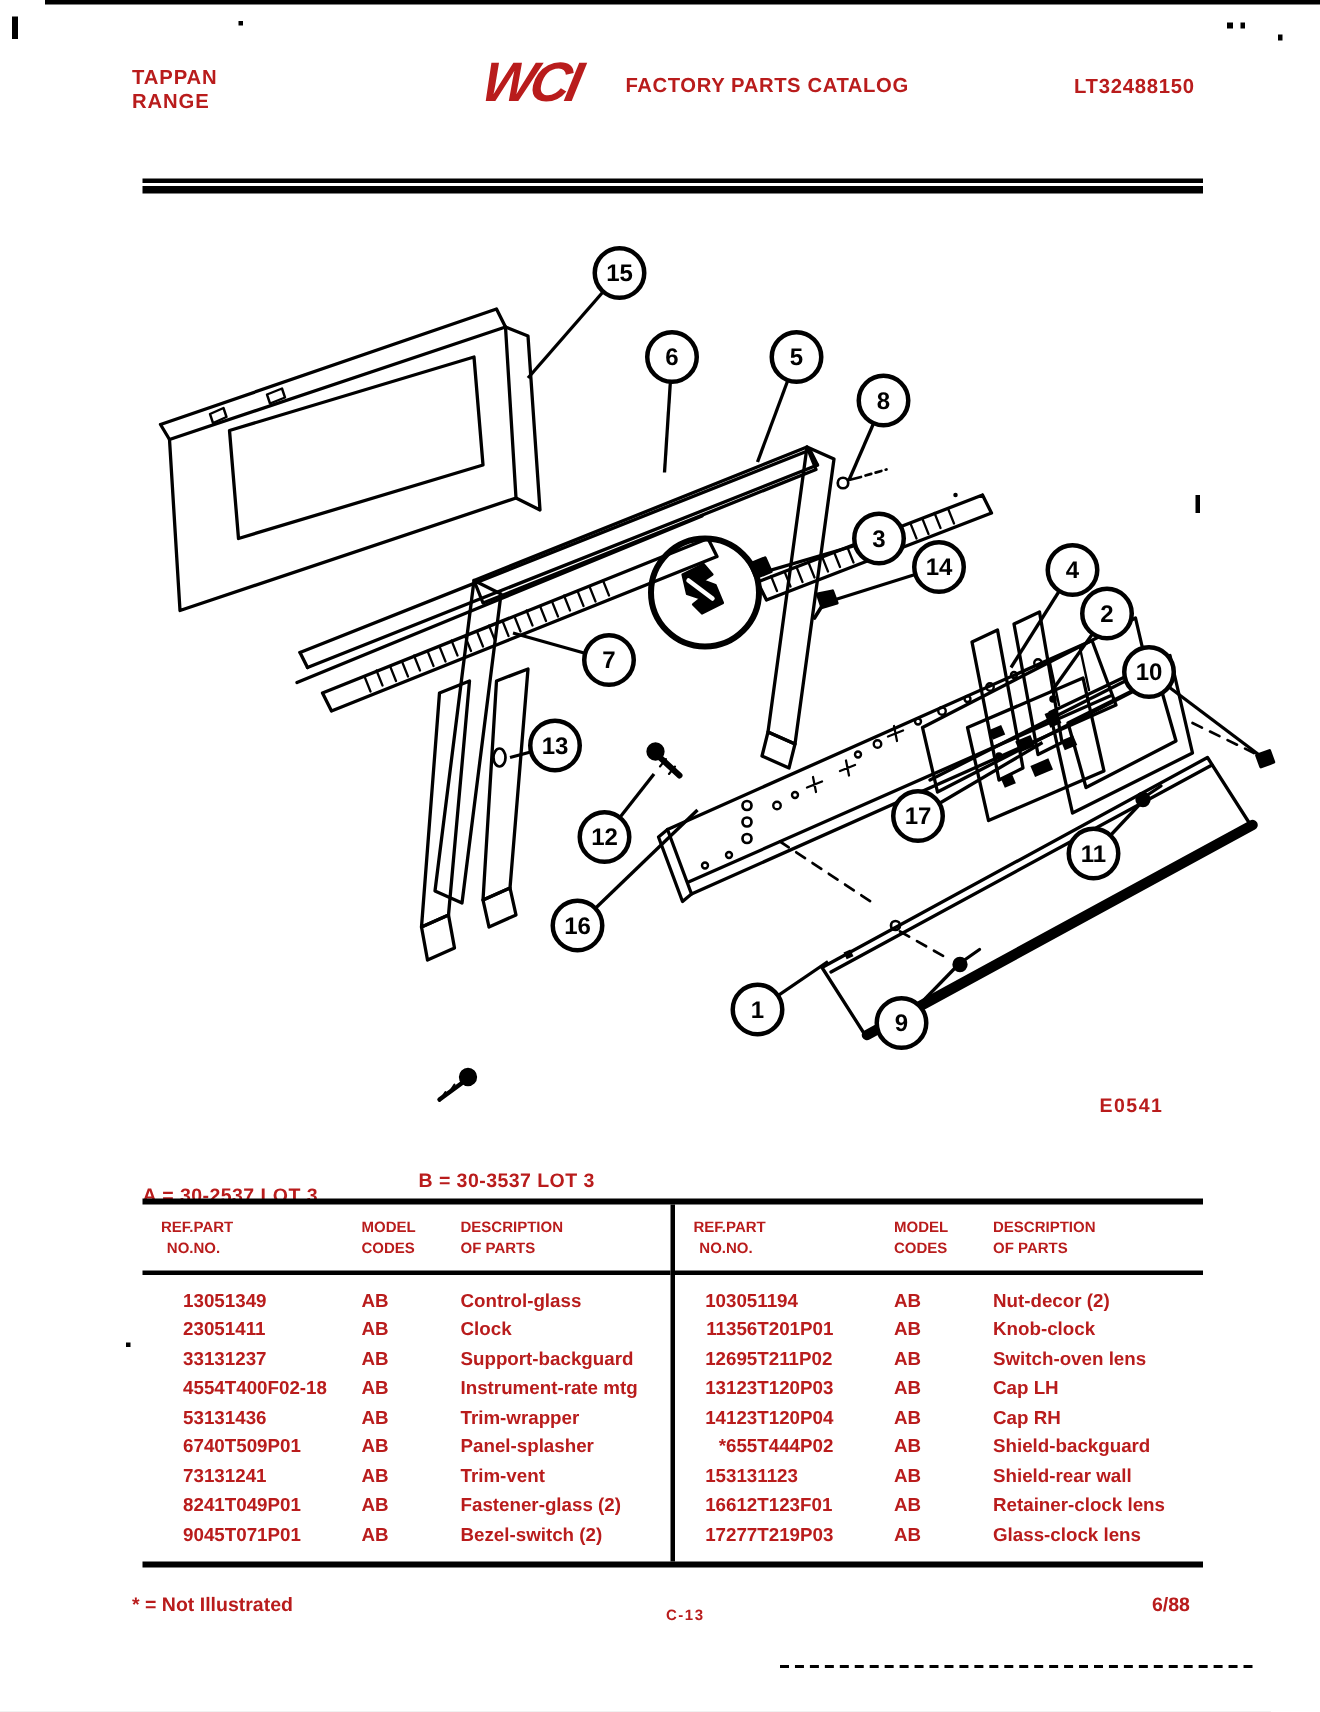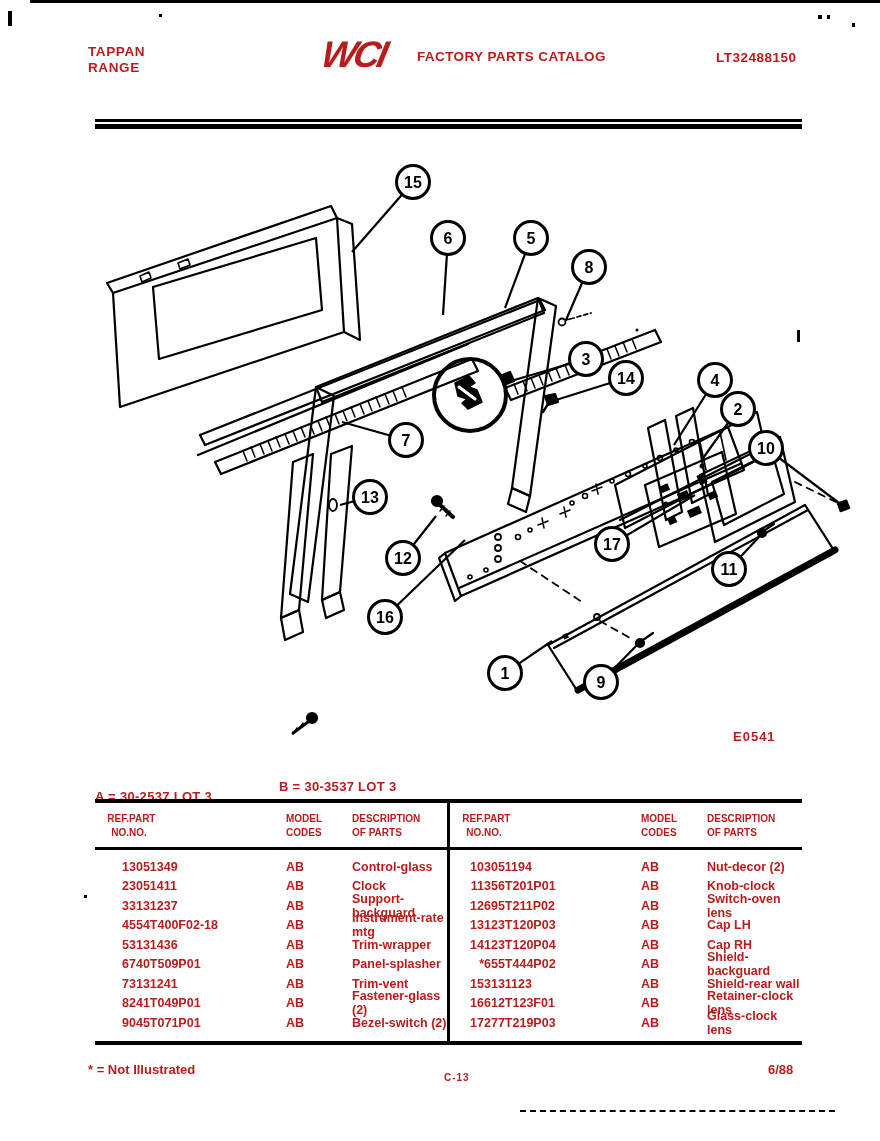--- a/index.html
+++ b/index.html
@@ -22,21 +22,21 @@
   .model-b{left:232px;top:779px;font-size:13px;letter-spacing:.3px;margin-left:47px;}
   
   .ptable{left:95px;top:799px;width:707px;border-top:4px solid #000;border-bottom:4px solid #000;display:flex;}
   .half{width:352px;}
   .half.right{border-left:3px solid #000;width:352px;}
   .thead{display:flex;padding:9px 0 7px 0;border-bottom:3px solid #000;font-size:10px;line-height:14px;}
   .tbody{padding:7px 0 8px 0;}
   .trow{display:flex;height:19.5px;align-items:center;font-size:12.5px;}
   .c-ref{width:28px;text-align:right;margin-left:6px;}
   .c-part{width:112px;}
-  .c-model{width:66px;margin-left:45px;}
+  .c-model{width:66px;}
   .c-desc{flex:1;}
   
   .foot-note{left:88px;top:1062px;font-size:13px;}
   .foot-page{left:444px;top:1072px;font-size:10px;letter-spacing:1px;}
   .foot-date{left:768px;top:1062px;font-size:13px;}
   
   .scan{background:#000;}
   .dash-artifact{left:520px;top:1110px;width:315px;border-top:2px dashed #000;height:0;}
 </style>
 </head>

